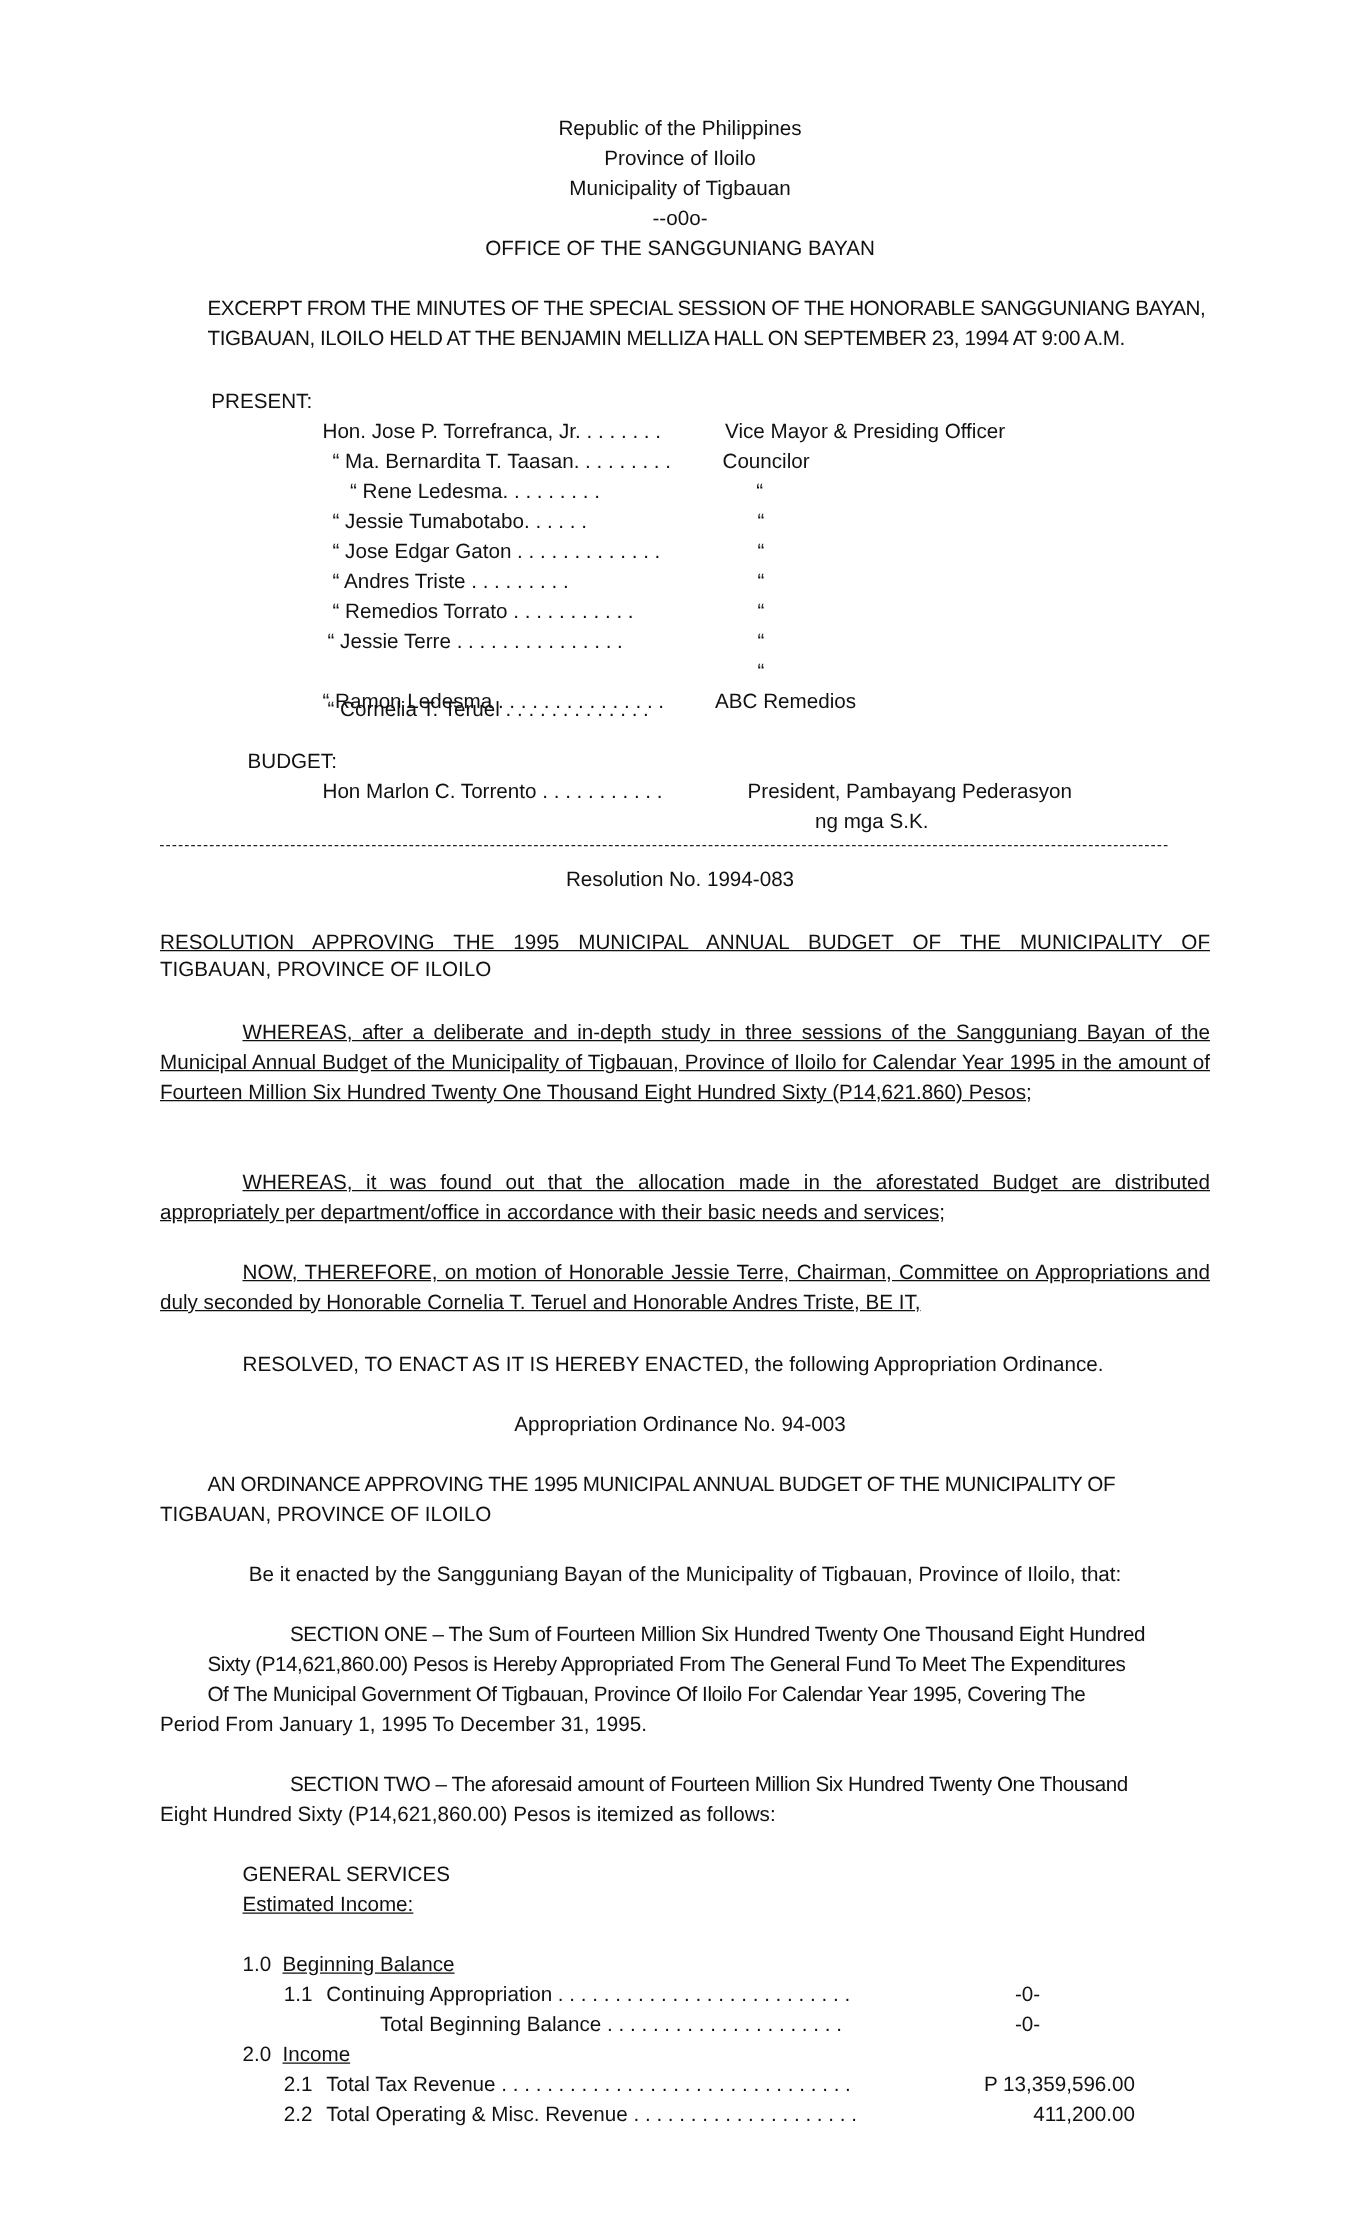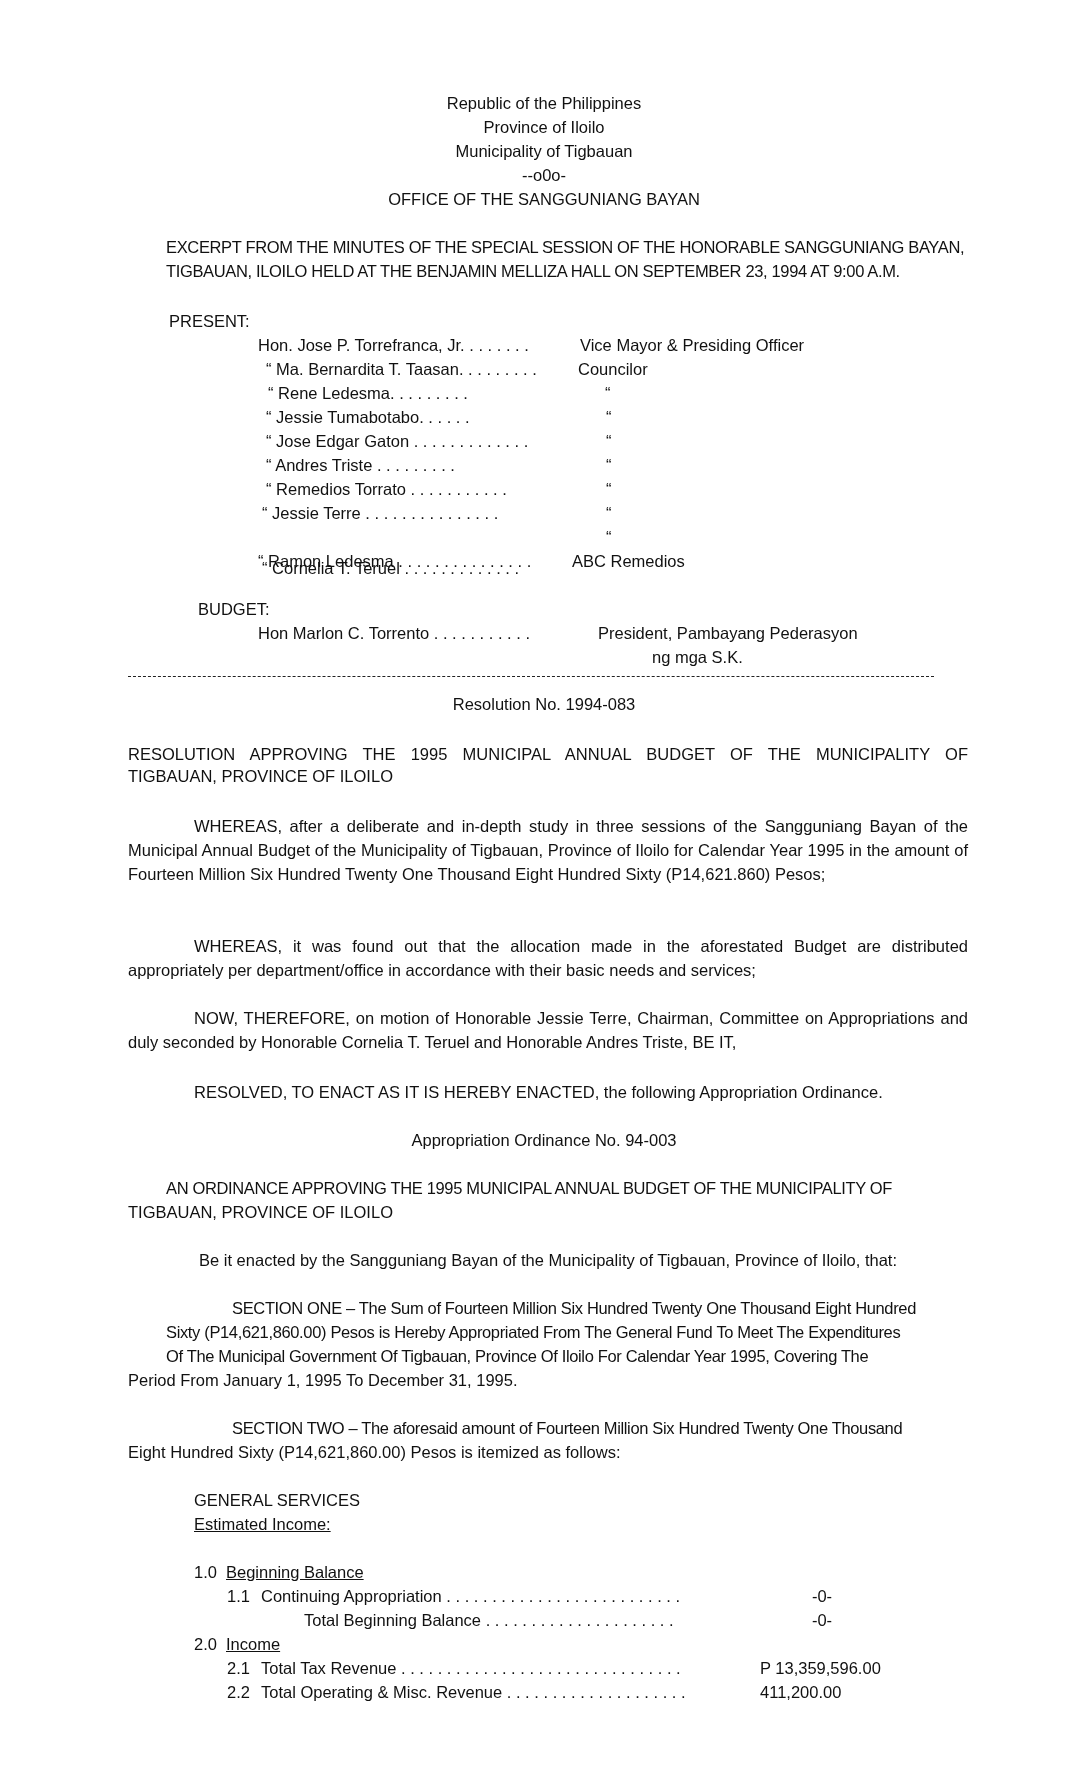--- a/index.html
+++ b/index.html
@@ -2,27 +2,27 @@
 <html><head>
 <meta charset="utf-8">
 <style>
   html, body { margin: 0; padding: 0; background: #ffffff; }
   body {
     width: 1088px; height: 1792px; position: relative; overflow: hidden;
     font-family: "Liberation Sans", sans-serif; color: #111; font-size: 16.5px;
   }
   .ln { position: absolute; white-space: nowrap; line-height: 20px; }
   .c { left: 0; width: 1088px; text-align: center; }
-  .just { position: absolute; left: 128px; width: 840px; line-height: 24px; text-align: justify; text-align-last: left; }
+  .just { position: absolute; left: 128px; width: 840px; line-height: 24px; text-align: justify; text-align-last: left; text-decoration: underline; }
   .just.last-just { text-align-last: justify; }
   .indent { text-indent: 66px; }
   .u { text-decoration: underline; }
   .narrow { letter-spacing: -0.35px; margin-left: 38px; }
   .dash { position: absolute; left: 128px; top: 676px; width: 806px; height: 0; border-top: 1.6px dashed #222; }
-  .amt { position: absolute; white-space: nowrap; line-height: 20px; }
+  .amt { position: absolute; white-space: nowrap; line-height: 20px; text-align: right; }
 </style>
 </head>
 <body>
 
 <div class="ln c" style="top:93px">Republic of the Philippines</div>
 <div class="ln c" style="top:117px">Province of Iloilo</div>
 <div class="ln c" style="top:141px">Municipality of Tigbauan</div>
 <div class="ln c" style="top:165px">--o0o-</div>
 <div class="ln c" style="top:189px">OFFICE OF THE SANGGUNIANG BAYAN</div>
 
@@ -30,21 +30,21 @@
 <div class="ln narrow" style="left:128px;top:261px">TIGBAUAN, ILOILO HELD AT THE BENJAMIN MELLIZA HALL ON  SEPTEMBER 23, 1994 AT 9:00 A.M.</div>
 
 <div class="ln" style="left:169px;top:311px">PRESENT:</div>
 <div>
   <div class="ln" style="left:258px;top:335px">Hon.  Jose P. Torrefranca, Jr. . . . . . . .</div>
   <div class="ln" style="left:580px;top:335px">Vice Mayor &amp; Presiding Officer</div>
 
   <div class="ln" style="left:266px;top:359px">“  Ma. Bernardita T.  Taasan. . . . . . . . .</div>
   <div class="ln" style="left:578px;top:359px">Councilor</div>
 
-  <div class="ln" style="left:268px;top:383px">“  Rene Ledesma. . . . . . . . .</div>
+  <div class="ln" style="left:280px;top:383px">“  Rene Ledesma. . . . . . . . .</div>
   <div class="ln" style="left:605px;top:383px">“</div>
 
   <div class="ln" style="left:266px;top:407px">“ Jessie Tumabotabo. . . . . .</div>
   <div class="ln" style="left:606px;top:407px">“</div>
 
   <div class="ln" style="left:266px;top:431px">“ Jose Edgar Gaton    . . . . . . . . . . . . .</div>
   <div class="ln" style="left:606px;top:431px">“</div>
 
   <div class="ln" style="left:266px;top:455px">“  Andres Triste         . . . . . . . . .</div>
   <div class="ln" style="left:606px;top:455px">“</div>

